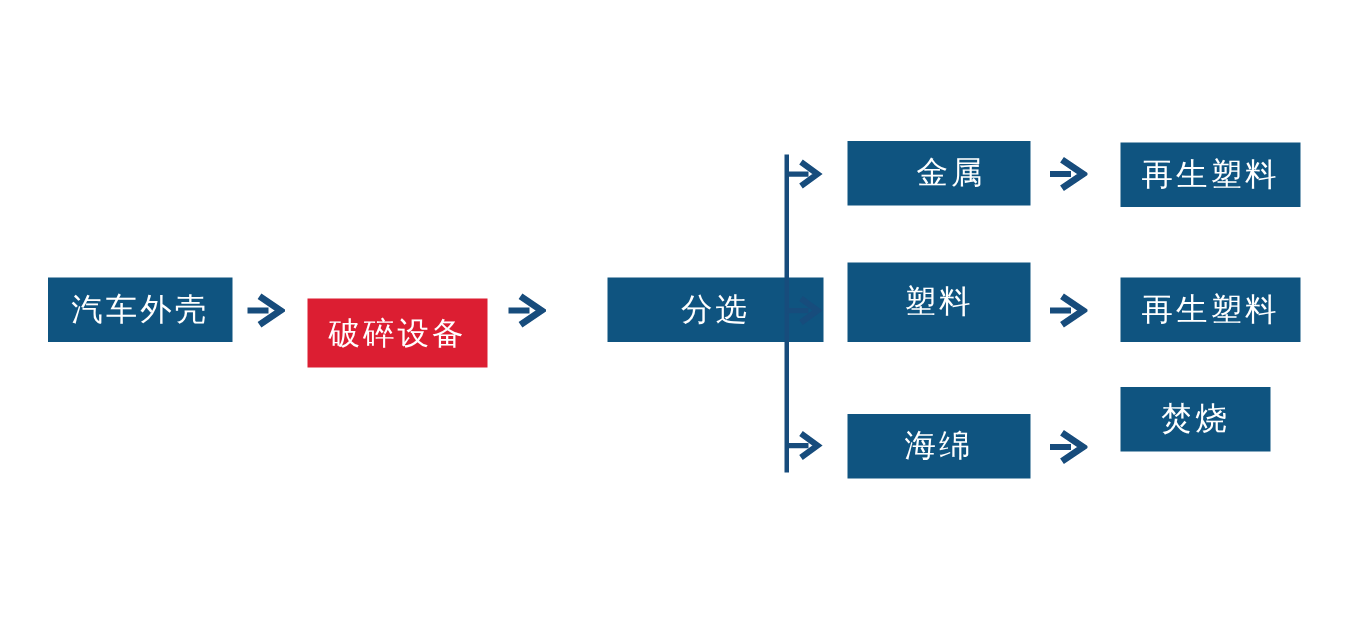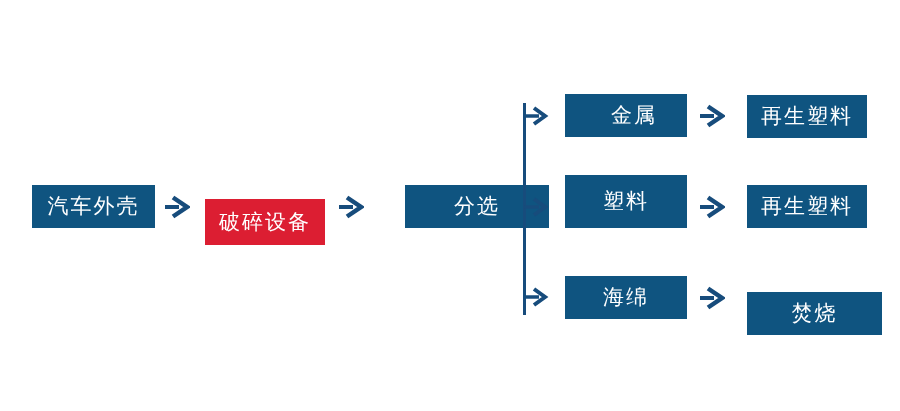--- a/index.html
+++ b/index.html
@@ -19,21 +19,21 @@
   .pos-source{left:32px;top:185px;width:123px;height:43px;}
   .pos-shred{left:205px;top:183px;width:120px;height:46px;}
   .pos-sort{left:385px;top:185px;width:144px;height:43px;margin-left:20px;}
   
   .pos-metal{left:565px;top:94px;width:122px;height:43px;padding-left:16px;}
   .pos-plastic{left:565px;top:175px;width:122px;height:53px;}
   .pos-sponge{left:565px;top:276px;width:122px;height:43px;text-align:right;}
   
   .pos-recycle{left:747px;top:95px;width:120px;height:43px;}
   .pos-replastic{left:747px;top:185px;width:120px;height:43px;text-align:center;}
-  .pos-burn{left:747px;top:292px;width:135px;height:43px;}
+  .pos-burn{left:747px;top:258px;width:100px;height:43px;}
   
   .arrow{position:absolute;color:var(--arrow-navy,#174c7c);}
   .pos-arrow-1{left:164px;top:195px;}
   .pos-arrow-2{left:338px;top:195px;}
   .pos-arrow-m1{left:699px;top:104px;}
   .pos-arrow-m2{left:699px;top:195px;}
   .pos-arrow-m3{left:699px;top:286px;}
   .connector{position:absolute;left:521px;top:102px;color:var(--arrow-navy,#174c7c);}
 </style>
 </head>

